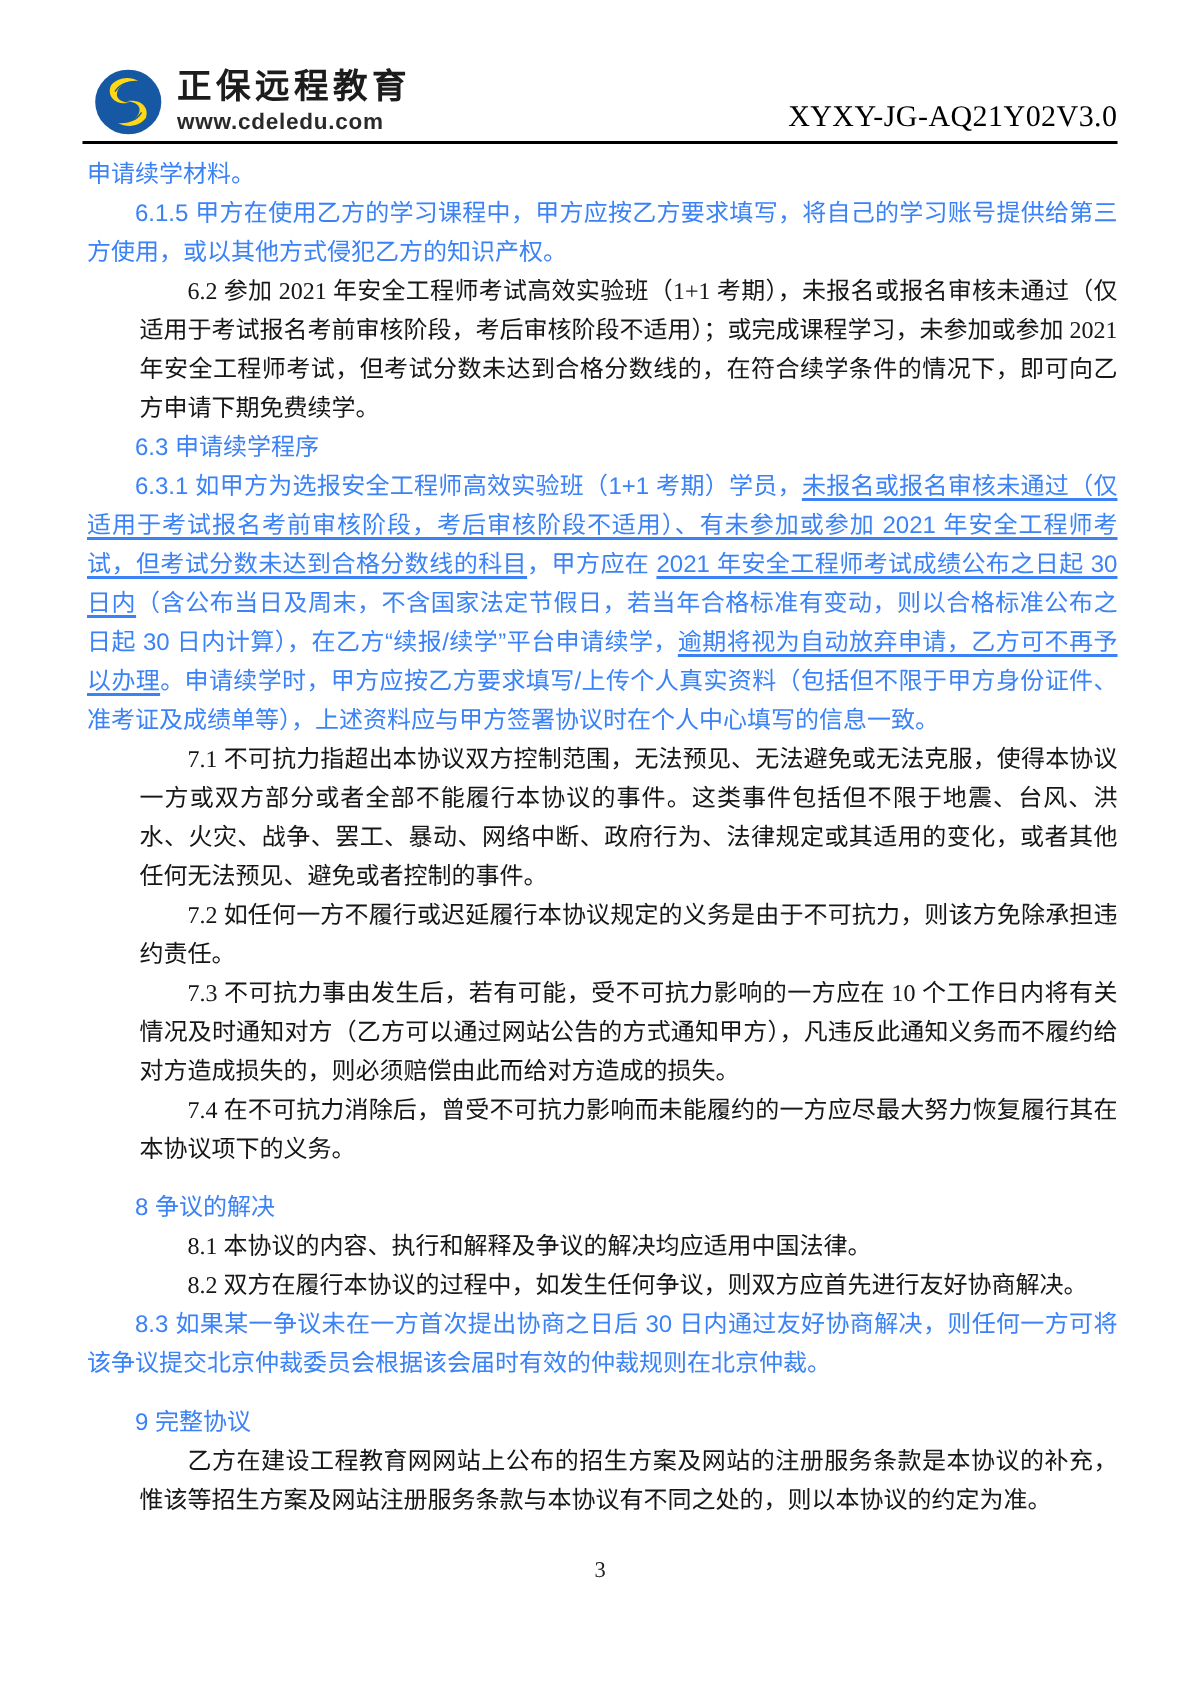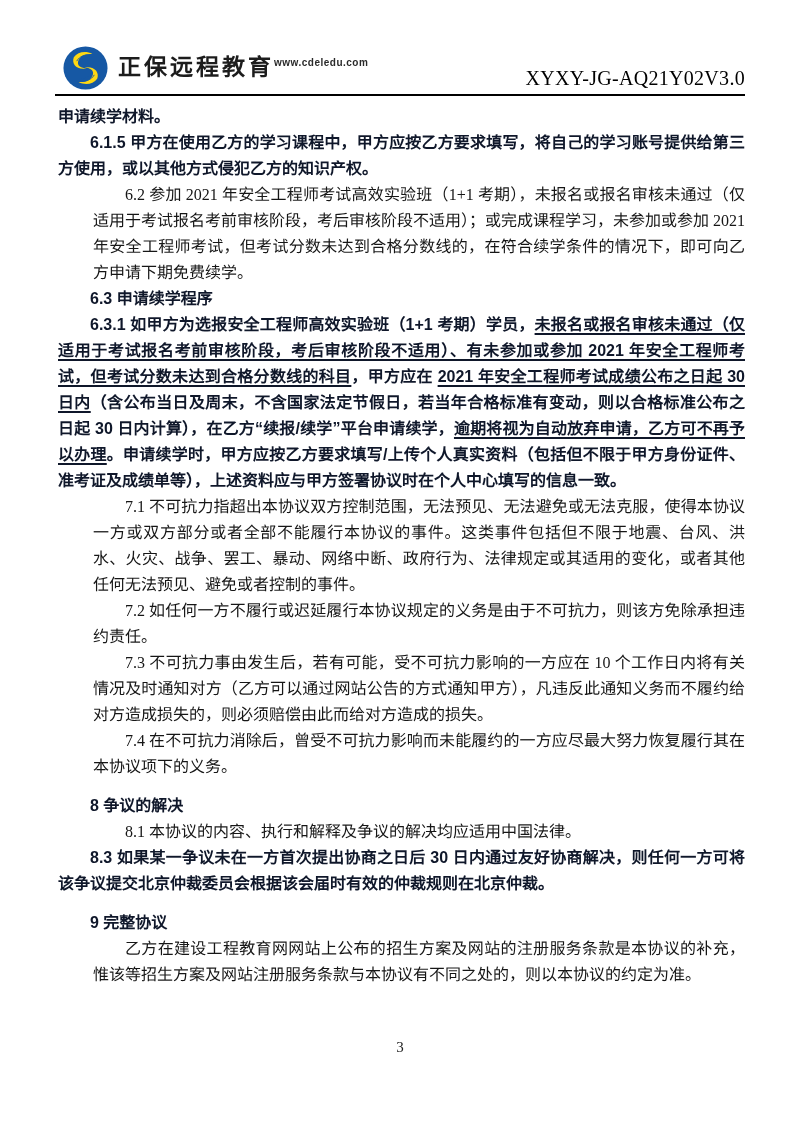--- a/index.html
+++ b/index.html
@@ -13,46 +13,46 @@
     overflow: hidden;
   }
   .page { width: 800px; height: 1125px; position: relative; background: #fff; }
 
   
   .header {
     display: flex; justify-content: space-between; align-items: flex-end;
     padding: 45px 55px 0 62px;
   }
   .brand { display: flex; align-items: center; gap: 9px; }
-  .brand-text { display: flex; flex-direction: row; justify-content: center; }
+  .brand-text { display: flex; flex-direction: column; justify-content: center; }
   .brand-name {
     font-size: 23px; font-weight: 700; color: #1c1c1c;
     letter-spacing: 3px; line-height: 1.1;
     font-family: "Liberation Sans", sans-serif;
   }
   .brand-url {
-    font-size: 10px; font-weight: 700; color: #2a2a2a;
+    font-size: 15px; font-weight: 700; color: #2a2a2a;
     letter-spacing: 0.5px; line-height: 1.2; margin-top: 2px;
     font-family: "Liberation Sans", sans-serif;
   }
   .doc-code {
     font-family: "Liberation Serif", serif;
     font-size: 20px; color: #000; padding-bottom: 1px; letter-spacing: 0.3px;
   }
   .header-rule { border-top: 2px solid #000; margin: 3px 55px 0 55px; }
 
   
   .doc-body {
     padding: 8px 55px 0 58px;
     font-size: 16px; line-height: 26px;
     text-align: justify;
   }
   .doc-body p { margin: 0; }
   .doc-body p.indent { text-indent: 2em; }
-  .doc-body p.hei  { font-family: "Liberation Sans", sans-serif; font-weight: 700; color: #0f172a; }
+  .doc-body p.hei  { font-family: "Liberation Sans", sans-serif; font-weight: 400; color: #3b82f6; }
   .doc-body p.song { font-family: "Liberation Serif", serif; font-weight: 400; color: #161616; margin-left: 35px; }
   .doc-body p.spaced { margin-top: 13px; }
   .doc-body span.u { text-decoration: underline; text-underline-offset: 3px; text-decoration-thickness: 1.5px; }
 
   
   .footer {
     position: absolute; left: 0; top: 1038px; width: 800px;
     text-align: center;
   }
   .page-number {
@@ -95,20 +95,21 @@
       <p class="hei indent"><span>6.1.5 甲方在使用乙方的学习课程中，甲方应按乙方要求填写，将自己的学习账号提供给第三方使用，或以其他方式侵犯乙方的知识产权。</span></p>
       <p class="song indent"><span>6.2 参加 2021 年安全工程师考试高效实验班（1+1 考期），未报名或报名审核未通过（仅适用于考试报名考前审核阶段，考后审核阶段不适用）；或完成课程学习，未参加或参加 2021 年安全工程师考试，但考试分数未达到合格分数线的，在符合续学条件的情况下，即可向乙方申请下期免费续学。</span></p>
       <p class="hei indent"><span>6.3 申请续学程序</span></p>
       <p class="hei indent"><span>6.3.1 如甲方为选报安全工程师高效实验班（1+1 考期）学员，</span><span class="u">未报名或报名审核未通过（仅适用于考试报名考前审核阶段，考后审核阶段不适用）、有未参加或参加 2021 年安全工程师考试，但考试分数未达到合格分数线的科目</span><span>，甲方应在 </span><span class="u">2021 年安全工程师考试成绩公布之日起 30 日内</span><span>（含公布当日及周末，不含国家法定节假日，若当年合格标准有变动，则以合格标准公布之日起 30 日内计算），在乙方“续报/续学”平台申请续学，</span><span class="u">逾期将视为自动放弃申请，乙方可不再予以办理</span><span>。申请续学时，甲方应按乙方要求填写/上传个人真实资料（包括但不限于甲方身份证件、准考证及成绩单等），上述资料应与甲方签署协议时在个人中心填写的信息一致。</span></p>
       <p class="song indent"><span>7.1 不可抗力指超出本协议双方控制范围，无法预见、无法避免或无法克服，使得本协议一方或双方部分或者全部不能履行本协议的事件。这类事件包括但不限于地震、台风、洪水、火灾、战争、罢工、暴动、网络中断、政府行为、法律规定或其适用的变化，或者其他任何无法预见、避免或者控制的事件。</span></p>
       <p class="song indent"><span>7.2 如任何一方不履行或迟延履行本协议规定的义务是由于不可抗力，则该方免除承担违约责任。</span></p>
       <p class="song indent"><span>7.3 不可抗力事由发生后，若有可能，受不可抗力影响的一方应在 10 个工作日内将有关情况及时通知对方（乙方可以通过网站公告的方式通知甲方），凡违反此通知义务而不履约给对方造成损失的，则必须赔偿由此而给对方造成的损失。</span></p>
       <p class="song indent"><span>7.4 在不可抗力消除后，曾受不可抗力影响而未能履约的一方应尽最大努力恢复履行其在本协议项下的义务。</span></p>
       <p class="hei indent spaced"><span>8 争议的解决</span></p>
       <p class="song indent"><span>8.1 本协议的内容、执行和解释及争议的解决均应适用中国法律。</span></p>
+      <p class="song indent"><span>8.2 双方在履行本协议的过程中，如发生任何争议，则双方应首先进行友好协商解决。</span></p>
       <p class="hei indent"><span>8.3 如果某一争议未在一方首次提出协商之日后 30 日内通过友好协商解决，则任何一方可将该争议提交北京仲裁委员会根据该会届时有效的仲裁规则在北京仲裁。</span></p>
       <p class="hei indent spaced"><span>9 完整协议</span></p>
       <p class="song indent"><span>乙方在建设工程教育网网站上公布的招生方案及网站的注册服务条款是本协议的补充，惟该等招生方案及网站注册服务条款与本协议有不同之处的，则以本协议的约定为准。</span></p>
     </div>
 
   <div class="footer">
     <span class="page-number">3</span>
   </div>
 
 </div>

